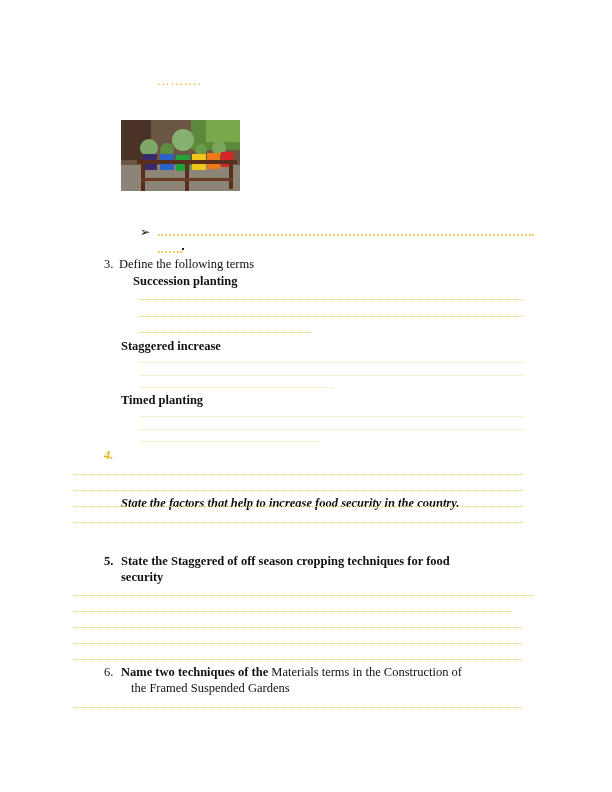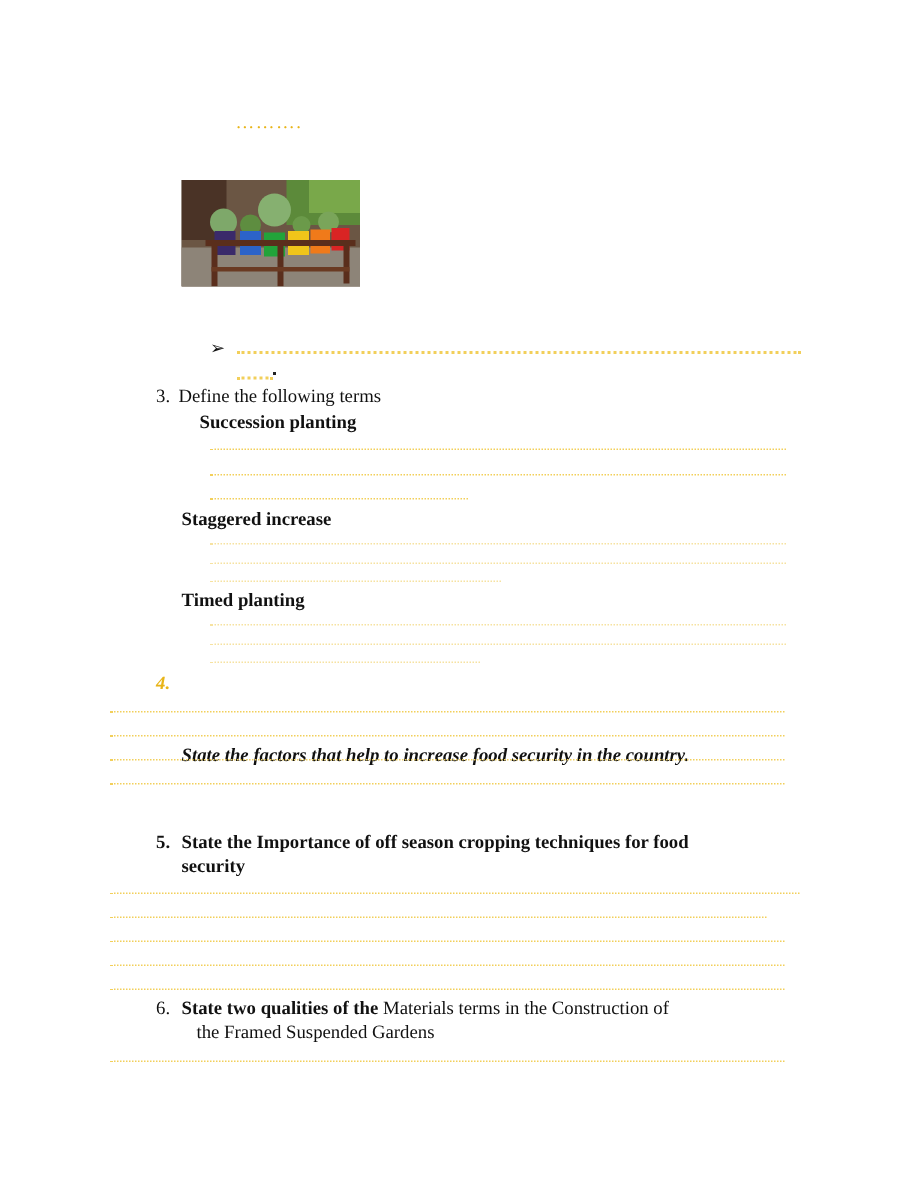--- a/index.html
+++ b/index.html
@@ -69,24 +69,24 @@
 <div class="dots light" style="left:140px; top:441px; width:180px;"></div>
 
 <div class="abs t bi goldtxt" style="left:104px; top:448px; font-style:italic; font-weight:bold;">4.</div>
 <div class="abs t bi" style="left:121px; top:448px;margin-top:48px;">State the factors that help to increase food security in the country.</div>
 <div class="dots" style="left:73px; top:474px; width:450px;"></div>
 <div class="dots" style="left:73px; top:490px; width:450px;"></div>
 <div class="dots" style="left:73px; top:506px; width:450px;"></div>
 <div class="dots" style="left:73px; top:522px; width:450px;"></div>
 
 <div class="abs t b" style="left:104px; top:554px;">5.</div>
-<div class="abs t b" style="left:121px; top:554px;">State the Importance of off season cropping techniques for food</div>
+<div class="abs t b" style="left:121px; top:554px;">State the Staggered of off season cropping techniques for food</div>
 <div class="abs t b" style="left:121px; top:570px;">security</div>
 <div class="dots" style="left:73px; top:595px; width:460px;"></div>
 <div class="dots" style="left:73px; top:611px; width:438px;"></div>
 <div class="dots" style="left:73px; top:627px; width:450px;"></div>
 <div class="dots" style="left:73px; top:643px; width:450px;"></div>
 <div class="dots" style="left:73px; top:659px; width:450px;"></div>
 
 <div class="abs t" style="left:104px; top:665px;">6.</div>
-<div class="abs t" style="left:121px; top:665px;"><span class="b">State two qualities of the</span><span> Materials terms in the  Construction of</span></div>
+<div class="abs t" style="left:121px; top:665px;"><span class="b">Name two techniques of the</span><span> Materials terms in the  Construction of</span></div>
 <div class="abs t" style="left:131px; top:681px;">the Framed Suspended Gardens</div>
 <div class="dots" style="left:73px; top:707px; width:450px;"></div>
 
 </body></html>

